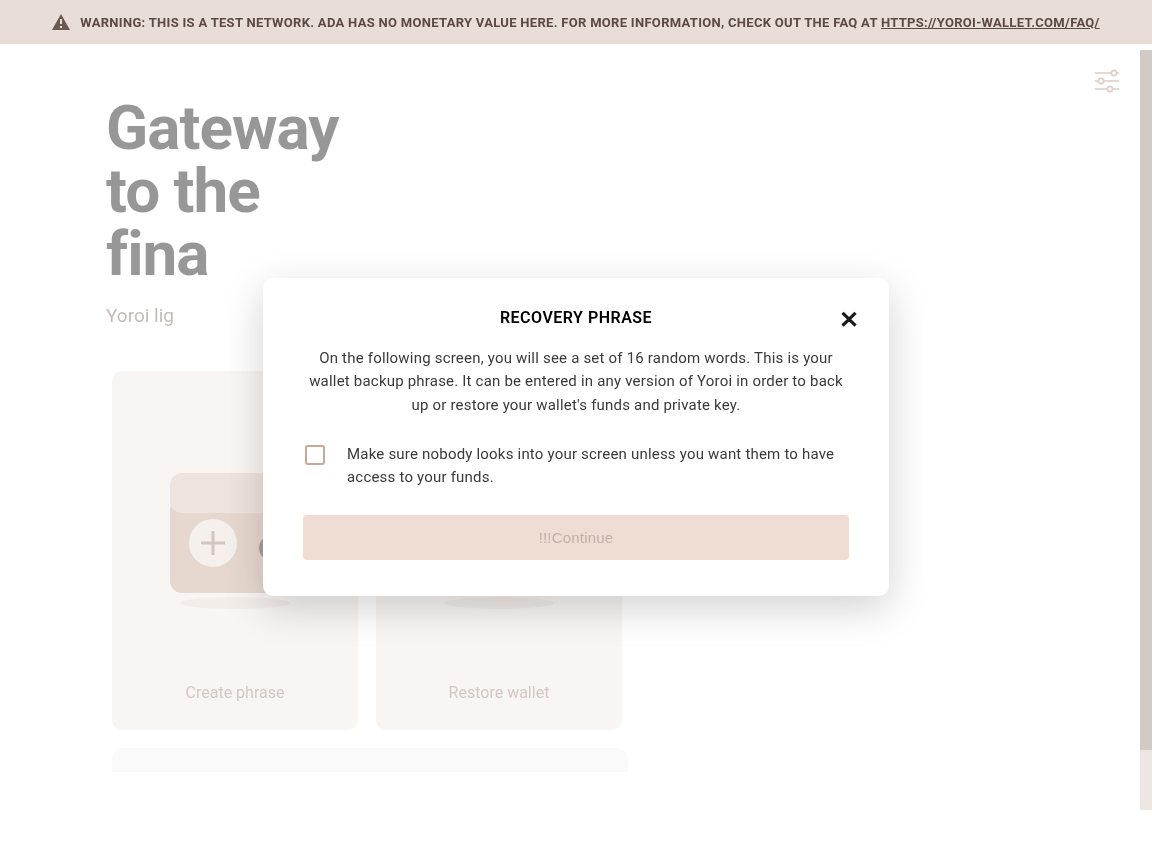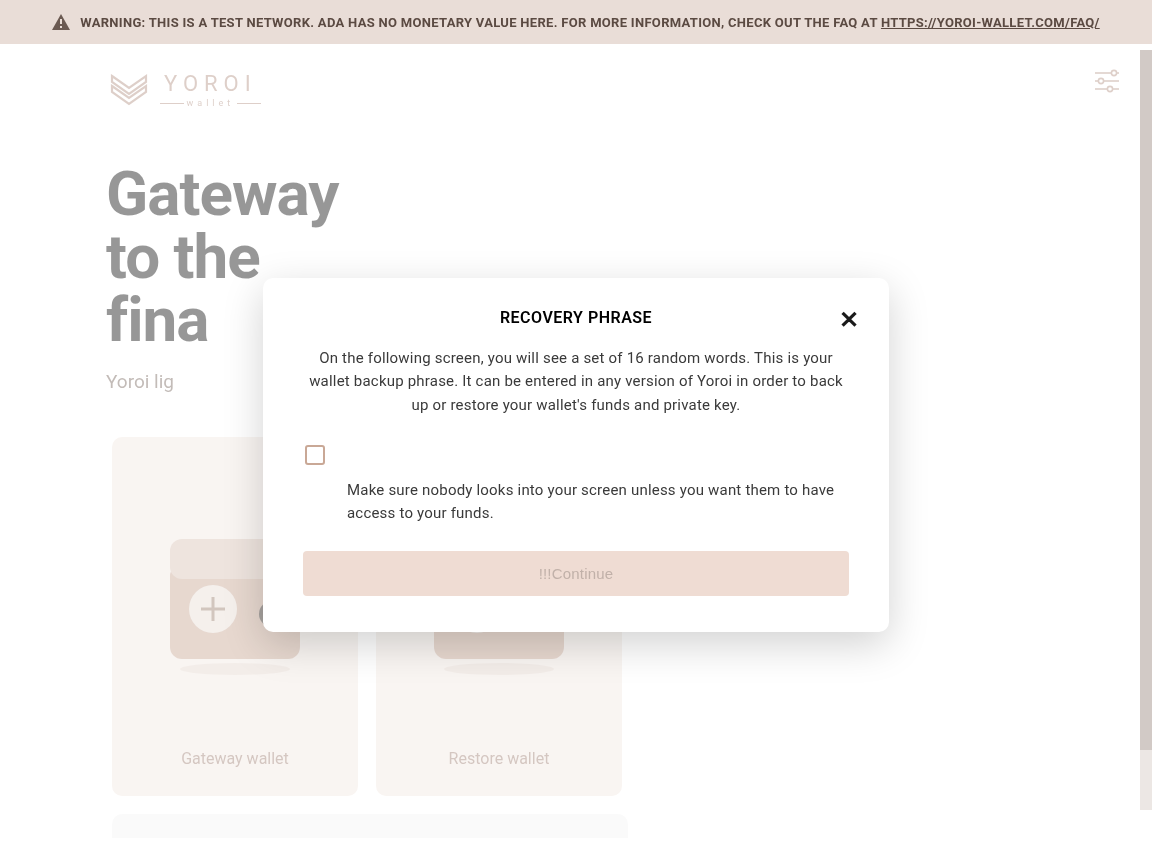--- a/index.html
+++ b/index.html
@@ -195,21 +195,20 @@
       margin-top: 2px;
       cursor: pointer;
       background: #fff;
     }
     .checkbox-label {
       font-size: 15px;
       line-height: 1.55;
       color: #3a3a3a;
       letter-spacing: 0.2px;
       text-align: left;
-      margin-top: 36px;
     }
     .modal-btn {
       width: 100%;
       padding: 14px;
       background: #efdcd3;
       border: none;
       border-radius: 4px;
       font-size: 15px;
       font-weight: 400;
       color: #c1b1a9;
@@ -254,30 +253,20 @@
     <rect x="8" y="12" width="2" height="2" fill="#e9ddd7"></rect>
   </svg>
   <span>
     <span>WARNING: THIS IS A TEST NETWORK. ADA HAS NO MONETARY VALUE HERE. FOR MORE INFORMATION, CHECK OUT THE FAQ AT </span><a href="#">HTTPS://YOROI-WALLET.COM/FAQ/</a>
   </span>
 </div>
 
 <div class="content-wrap">
   <div class="left-col">
 
-    <div class="logo-row">
-      <svg class="logo-mark" viewBox="0 0 42 42">
-        <path d="M4 8 L21 20 L38 8 L38 14 L21 26 L4 14 Z" fill="none" stroke="#b59688" stroke-width="2.2"></path>
-        <path d="M4 18 L21 30 L38 18 L38 24 L21 36 L4 24 Z" fill="none" stroke="#b59688" stroke-width="2.2"></path>
-      </svg>
-      <div class="logo-text">
-        <span class="logo-name">YOROI</span>
-        <span class="logo-sub">wallet</span>
-      </div>
-    </div>
 
     <div class="hero">
       <h1 class="hero-title">
         <span>Gateway</span><br>
         <span>to the</span><br>
         <span>fina</span>
       </h1>
       <p class="hero-sub">Yoroi lig</p>
     </div>
 
@@ -289,21 +278,21 @@
           <svg width="170" height="180" viewBox="0 0 170 180">
             <rect x="20" y="55" width="130" height="95" rx="12" fill="#c9a896"></rect>
             <rect x="20" y="30" width="130" height="40" rx="12" fill="#d9c3b6"></rect>
             <circle cx="63" cy="100" r="24" fill="#e8ddd5"></circle>
             <line x1="63" y1="88" x2="63" y2="112" stroke="#9c8070" stroke-width="3"></line>
             <line x1="51" y1="100" x2="75" y2="100" stroke="#9c8070" stroke-width="3"></line>
             <circle cx="122" cy="105" r="13" fill="#3a3028"></circle>
             <ellipse cx="85" cy="160" rx="55" ry="6" fill="#e5d8cf"></ellipse>
           </svg>
         </div>
-        <div class="card-label">Gateway wallet</div>
+        <div class="card-label">Create phrase</div>
       </div>
 
       <div class="card narrow">
         <div class="card-icon-area">
           <svg width="170" height="180" viewBox="0 0 170 180">
             <rect x="20" y="55" width="130" height="95" rx="12" fill="#c9a896"></rect>
             <rect x="20" y="30" width="130" height="40" rx="12" fill="#d9c3b6"></rect>
             <circle cx="63" cy="100" r="24" fill="#e8ddd5"></circle>
             <path d="M63 86 L55 104 L71 104 Z M58 104 L68 104 L63 114 Z" fill="#9c8070"></path>
             <circle cx="122" cy="105" r="13" fill="#3a3028"></circle>

